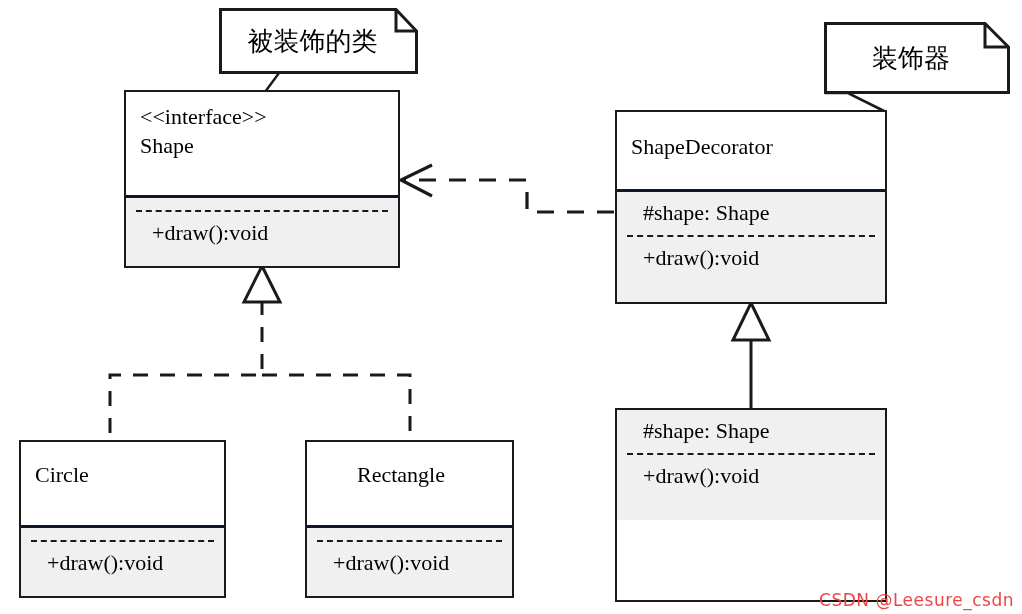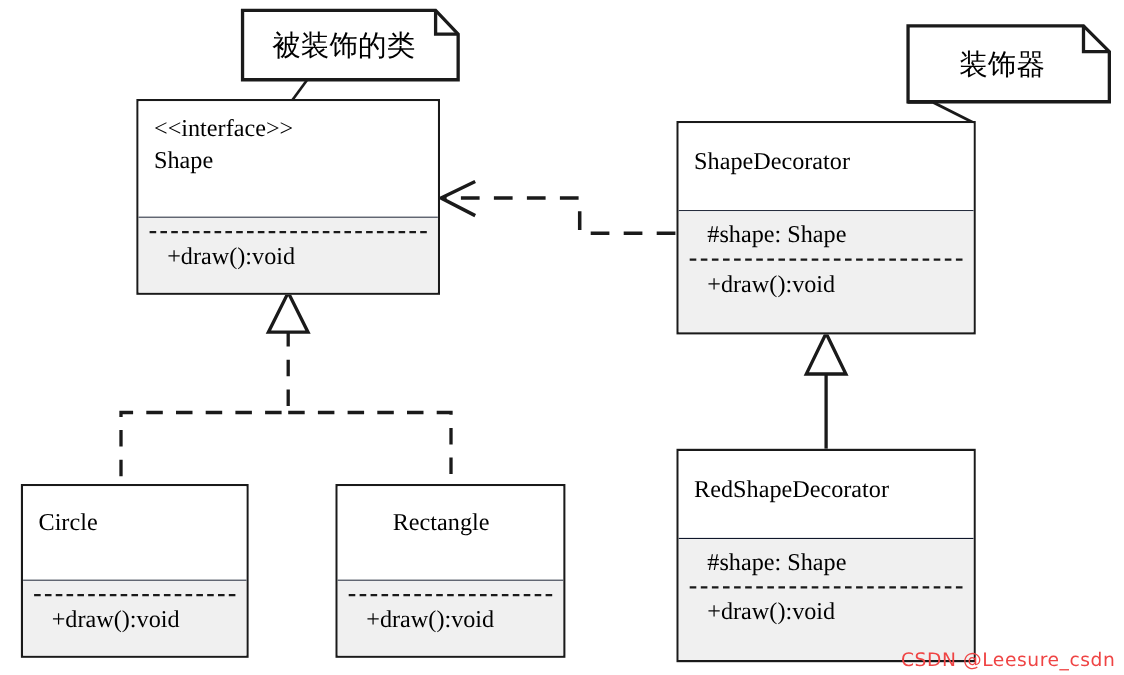--- a/index.html
+++ b/index.html
@@ -28,21 +28,21 @@
   .uml-class {
     position: absolute;
     box-sizing: border-box;
     border: 2px solid #1a1a1a;
     background: #ffffff;
     z-index: 3;
   }
   .uml-header {
     box-sizing: border-box;
     background: #ffffff;
-    border-bottom: 1px solid #0f172a;
+    border-bottom: 3px solid #0f172a;
     padding: 10px 0 0 14px;
     overflow: hidden;
   }
   .uml-name,
   .uml-stereotype {
     display: block;
     font-size: 22px;
     line-height: 1.32;
     color: #000000;
     white-space: nowrap;
@@ -162,23 +162,20 @@
       <span class="uml-name" style="padding-top:10px;">ShapeDecorator</span>
     </div>
     <div class="uml-body" style="height:110px;">
       <span class="uml-member">#shape: Shape</span>
       <div class="uml-sep"></div>
       <span class="uml-member">+draw():void</span>
     </div>
   </div>
 
   <div class="uml-class" style="left:615px; top:408px; width:272px; height:194px;">
-    <div class="uml-header" style="height:80px;">
-      <span class="uml-name" style="padding-top:10px;">RedShapeDecorator</span>
-    </div>
     <div class="uml-body" style="height:110px;">
       <span class="uml-member">#shape: Shape</span>
       <div class="uml-sep"></div>
       <span class="uml-member">+draw():void</span>
     </div>
   </div>
 
   <div class="uml-class" style="left:19px; top:440px; width:207px; height:158px;">
     <div class="uml-header" style="height:86px;">
       <span class="uml-name" style="padding-top:8px;">Circle</span>

